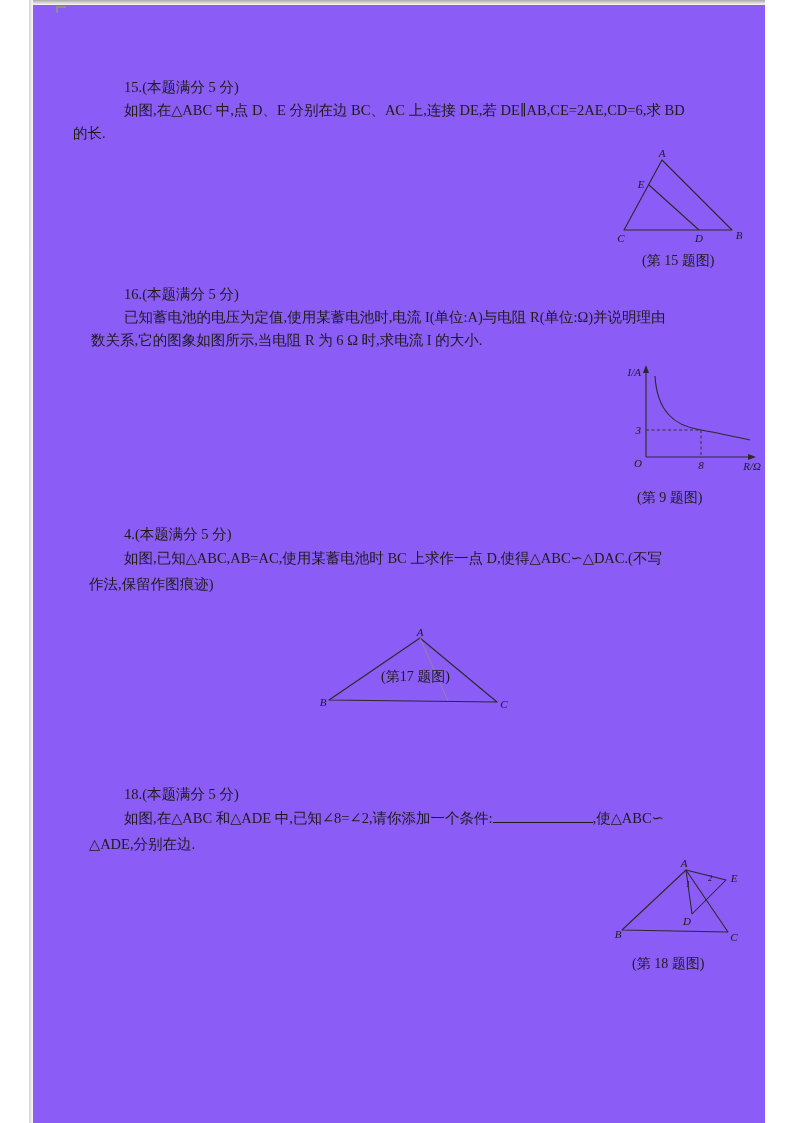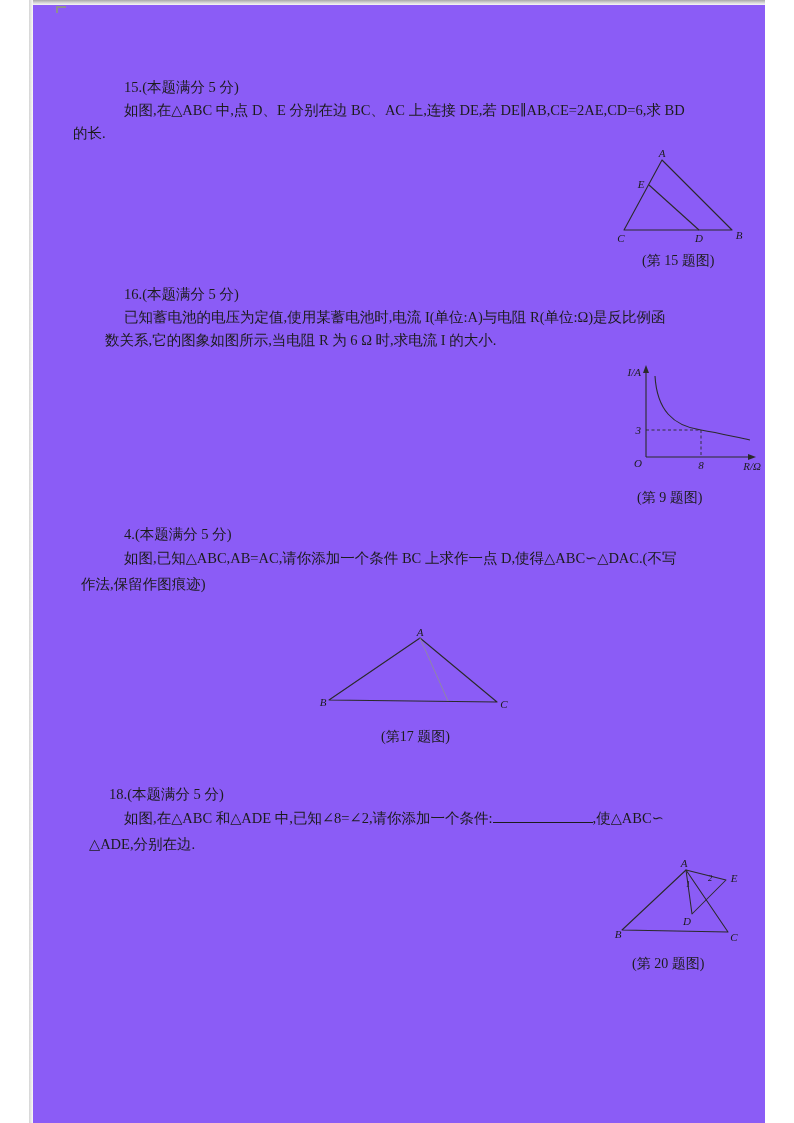--- a/index.html
+++ b/index.html
@@ -61,22 +61,22 @@
         <text x="7" y="94">C</text>
         <text x="85" y="94">D</text>
         <text x="125" y="91">B</text>
       </g>
     </svg>
     <div class="abs caption" style="left:613px; top:252px;">(第 15 题图)</div>
   </section>
 
   <section>
     <div class="abs qnum" style="left:95px; top:285px;">16.(本题满分 5 分)</div>
-    <div class="abs txt" style="left:95px; top:307px;">已知蓄电池的电压为定值,使用某蓄电池时,电流 I(单位:A)与电阻 R(单位:Ω)是反比例函</div>
-    <div class="abs txt" style="left:76px; top:330px;">数关系,它的图象如图所示,当电阻 R 为 6 Ω 时,求电流 I 的大小.</div>
+    <div class="abs txt" style="left:95px; top:307px;">已知蓄电池的电压为定值,使用某蓄电池时,电流 I(单位:A)与电阻 R(单位:Ω)并说明理由</div>
+    <div class="abs txt" style="left:62px; top:330px;">数关系,它的图象如图所示,当电阻 R 为 6 Ω 时,求电流 I 的大小.</div>
 
     <svg class="abs" style="left:590px; top:362px;" width="145" height="120" viewBox="0 0 145 120">
       <g stroke="#2a2a2a" stroke-width="1.1" fill="none">
         <line x1="27" y1="95" x2="27" y2="9"></line>
         <line x1="27" y1="95" x2="131" y2="95"></line>
         <path d="M 36,14 C 38,48 54,64 82,68 C 100,71 116,75 131,78"></path>
       </g>
       <g stroke="#2a2a2a" stroke-width="0.9" stroke-dasharray="3,2.5" fill="none">
         <line x1="27" y1="68" x2="82" y2="68"></line>
         <line x1="82" y1="68" x2="82" y2="95"></line>
@@ -91,56 +91,56 @@
         <text x="19" y="105" text-anchor="middle">O</text>
         <text x="22" y="72" text-anchor="end">3</text>
         <text x="82" y="107" text-anchor="middle">8</text>
       </g>
     </svg>
     <div class="abs caption" style="left:608px; top:489px;">(第 9 题图)</div>
   </section>
 
   <section>
     <div class="abs qnum" style="left:95px; top:525px;">4.(本题满分 5 分)</div>
-    <div class="abs txt" style="left:95px; top:548px;">如图,已知△ABC,AB=AC,请你添加一个条件 BC 上求作一点 D,使得△ABC∽△DAC.(不写</div>
-    <div class="abs txt" style="left:52px; top:574px;">作法,保留作图痕迹)</div>
+    <div class="abs txt" style="left:95px; top:548px;">如图,已知△ABC,AB=AC,使用某蓄电池时 BC 上求作一点 D,使得△ABC∽△DAC.(不写</div>
+    <div class="abs txt" style="left:60px; top:574px;">作法,保留作图痕迹)</div>
 
     <svg class="abs" style="left:288px; top:628px;" width="195" height="85" viewBox="0 0 195 85">
       <g stroke="#2a2a2a" stroke-width="1.1" fill="none" stroke-linejoin="round">
         <polygon points="103,10 12,72 180,74"></polygon>
       </g>
       <line x1="103" y1="10" x2="131" y2="73" stroke="#909090" stroke-width="0.8"></line>
       <g text-anchor="middle">
         <text x="103" y="8">A</text>
         <text x="6" y="78">B</text>
         <text x="187" y="80">C</text>
       </g>
     </svg>
-    <div class="abs caption" style="left:352px; top:728px;">(第17 题图)</div>
+    <div class="abs caption" style="left:352px; top:668px;">(第17 题图)</div>
   </section>
 
   <section>
-    <div class="abs qnum" style="left:80px; top:785px;">18.(本题满分 5 分)</div>
+    <div class="abs qnum" style="left:95px; top:785px;">18.(本题满分 5 分)</div>
     <div class="abs txt" style="left:95px; top:808px;">
       <span>如图,在△ABC 和△ADE 中,已知∠8=∠2,请你添加一个条件:</span><span class="blank"></span><span>,使△ABC∽</span>
     </div>
     <div class="abs txt" style="left:60px; top:834px;">△ADE,分别在边.</div>
 
     <svg class="abs" style="left:585px; top:858px;" width="140" height="95" viewBox="0 0 140 95">
       <g stroke="#2a2a2a" stroke-width="1.05" fill="none" stroke-linejoin="round">
         <polygon points="72,12 8,72 114,74"></polygon>
         <polygon points="72,12 78,56 112,22"></polygon>
       </g>
       <g text-anchor="middle">
         <text x="70" y="9">A</text>
         <text x="120" y="24">E</text>
         <text x="4" y="80">B</text>
         <text x="120" y="83">C</text>
         <text x="73" y="67">D</text>
         <text x="74" y="29" class="small">1</text>
         <text x="96" y="23" class="small">2</text>
       </g>
     </svg>
-    <div class="abs caption" style="left:603px; top:955px;">(第 20 题图)</div>
+    <div class="abs caption" style="left:603px; top:955px;">(第 18 题图)</div>
   </section>
 
 
 </div>
 
 </body></html>

